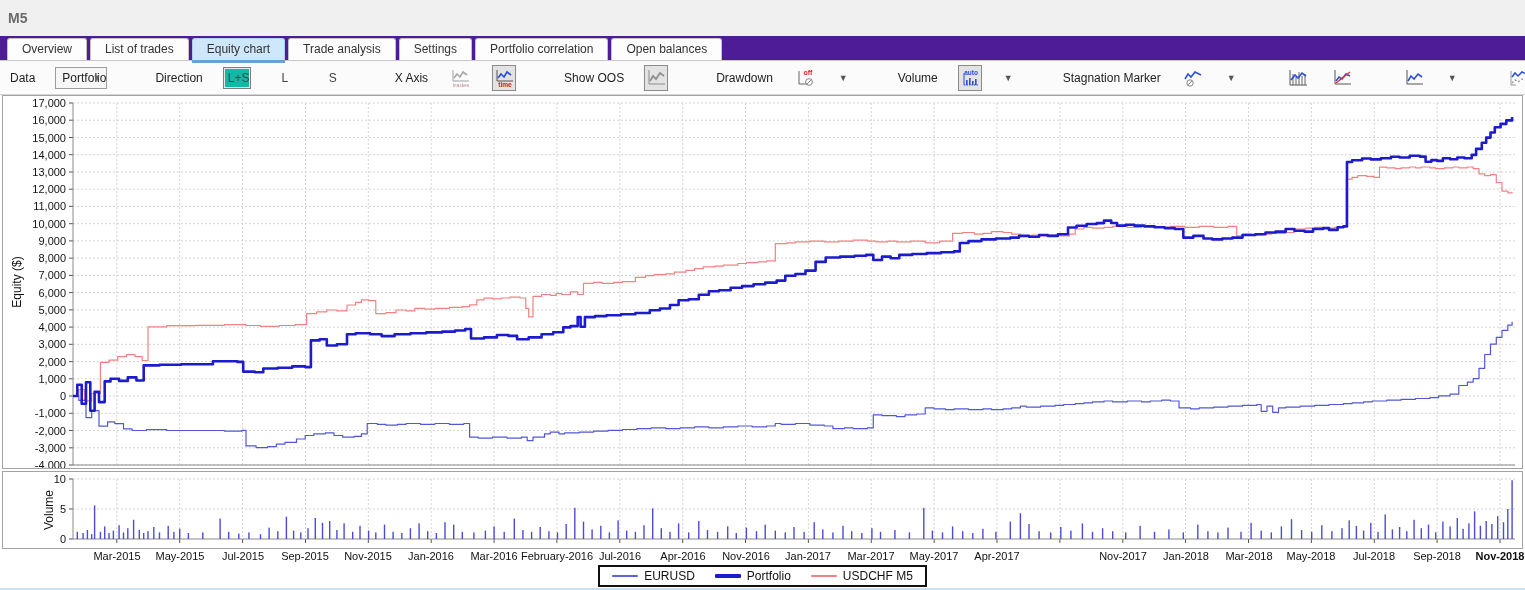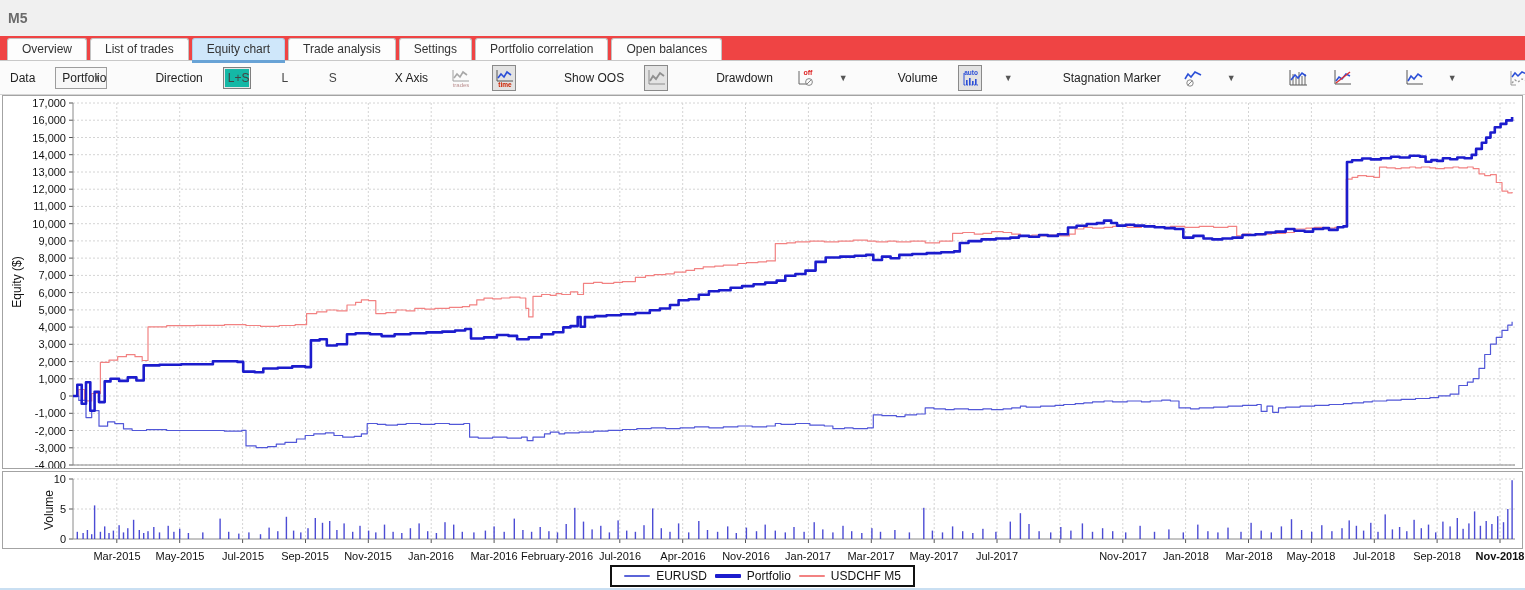--- a/index.html
+++ b/index.html
@@ -1,21 +1,21 @@
 <!DOCTYPE html>
 <html><head>
 <meta charset="utf-8">
 <style>
   * { margin:0; padding:0; box-sizing:border-box; }
   html,body { width:1525px; height:590px; overflow:hidden;
     font-family:"Liberation Sans", sans-serif; background:#f0f0f0; }
   .titlebar { height:36px; display:flex; align-items:center; padding-left:8px; gap:12px; background:#f0f0f0; }
   .badge { font-size:14px; font-weight:bold; color:#6a6a6a; }
   .subtitle { font-size:12px; color:#b3b3b3; }
-  .tabs { height:24px; display:flex; align-items:flex-end; gap:3px; padding-left:7px; background:#ef4444; }
+  .tabs { height:24px; display:flex; align-items:flex-end; gap:3px; padding-left:7px; background:#4c1d95; }
   .tab { position:relative; height:22px; line-height:20px; padding:0 14px; font-size:12px; color:#333;
     background:#fdfdfd; border:1px solid #c3c3c3; border-bottom:none; border-radius:3px 3px 0 0; cursor:default; z-index:2; }
   .tab.selected { background:#cfe7fa; border-color:#afcfe8; }
   .tab.selected::after { content:""; position:absolute; left:-1px; right:-1px; bottom:-3px; height:3px; background:#68a3d6; }
   .main { background:#ffffff; border-top:1px solid #c8c8c8; height:530px; }
   .toolbar { height:34px; display:flex; align-items:center; gap:20px; padding:0 10px; background:#fbfbfb; border-bottom:1px solid #d5d5d5; }
   .tlabel { font-size:12px; color:#222; white-space:nowrap; }
   .sep { width:1px; height:26px; background:#d2d2d2; margin:0 4px; }
   .select { width:152px; height:22px; border:1px solid #9d9d9d; background:#f7f7f7; font-size:12px; color:#222;
     display:flex; align-items:center; padding-left:6px; position:relative; }
@@ -30,21 +30,21 @@
   .panel.volume { height:78px; margin-top:2px; }
   .vlabel { position:absolute; top:50%; white-space:nowrap; font-size:12px; color:#111;
     transform:translate(-50%,-50%) rotate(-90deg); }
   svg text.ylab { font:11px "Liberation Sans",sans-serif; fill:#111; }
   .grid { stroke:#d4d4d4; stroke-dasharray:2,2; stroke-width:1; }
   .axis { stroke:#8a8a8a; stroke-width:1; }
   .tick { stroke:#555; stroke-width:1; }
   .xlabels { position:relative; height:15px; margin:0 2px; }
   .xlabels span { position:absolute; top:1px; transform:translateX(-50%); font-size:11px; color:#111; white-space:nowrap; }
   .legendrow { height:24px; display:flex; justify-content:center; align-items:center; }
-  .legendbox { display:flex; align-items:center; gap:8px; border:2px solid #111; background:#fff; padding:2px 12px; }
+  .legendbox { display:flex; align-items:center; gap:20px; border:2px solid #111; background:#fff; padding:2px 12px; }
   .legenditem { display:flex; align-items:center; gap:6px; font-size:12px; color:#111; }
   .lsample { width:26px; border-radius:1px; }
   .bottomstrip { height:3px; background:#c9dff2; }
 </style>
 </head>
 <body>
 
 <div class="titlebar">
   <span class="badge">M5</span>
 </div>
@@ -519,21 +519,21 @@
       <span style="left: 366px;">Nov-2015</span>
       <span style="left: 429px;">Jan-2016</span>
       <span style="left: 492px;">Mar-2016</span>
       <span style="left: 555px;">February-2016</span>
       <span style="left: 618px;">Jul-2016</span>
       <span style="left: 681px;">Apr-2016</span>
       <span style="left: 744px;">Nov-2016</span>
       <span style="left: 806px;">Jan-2017</span>
       <span style="left: 869px;">Mar-2017</span>
       <span style="left: 932px;">May-2017</span>
-      <span style="left: 995px;">Jul-2017</span>
+      <span style="left: 995px;">Apr-2017</span>
       <span style="left: 1058px; margin-top: 48px;">Sep-2017</span>
       <span style="left: 1121px;">Nov-2017</span>
       <span style="left: 1184px;">Jan-2018</span>
       <span style="left: 1247px;">Mar-2018</span>
       <span style="left: 1309px;">May-2018</span>
       <span style="left: 1372px;">Jul-2018</span>
       <span style="left: 1435px;">Sep-2018</span>
       <span style="left: 1498px; font-weight: bold;">Nov-2018</span>
     </div>
 

